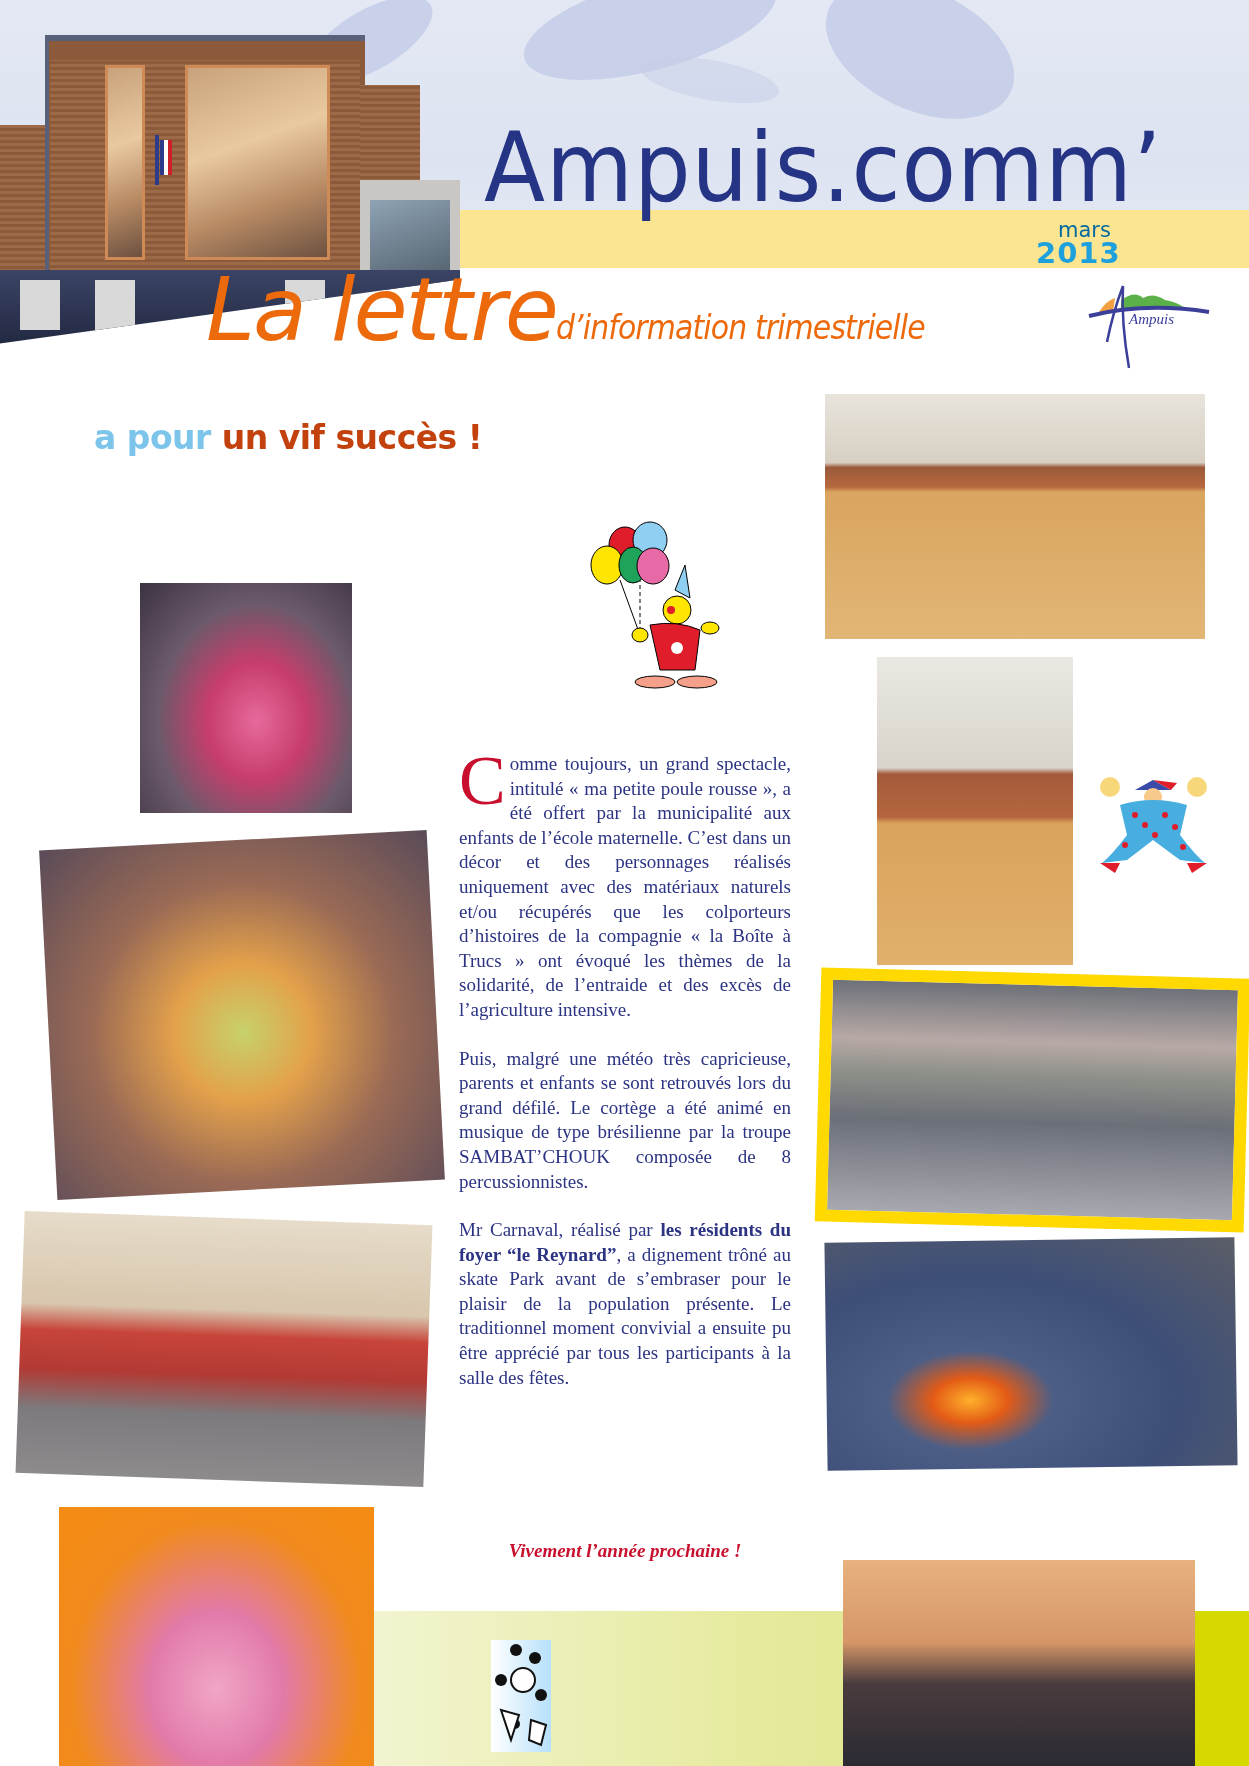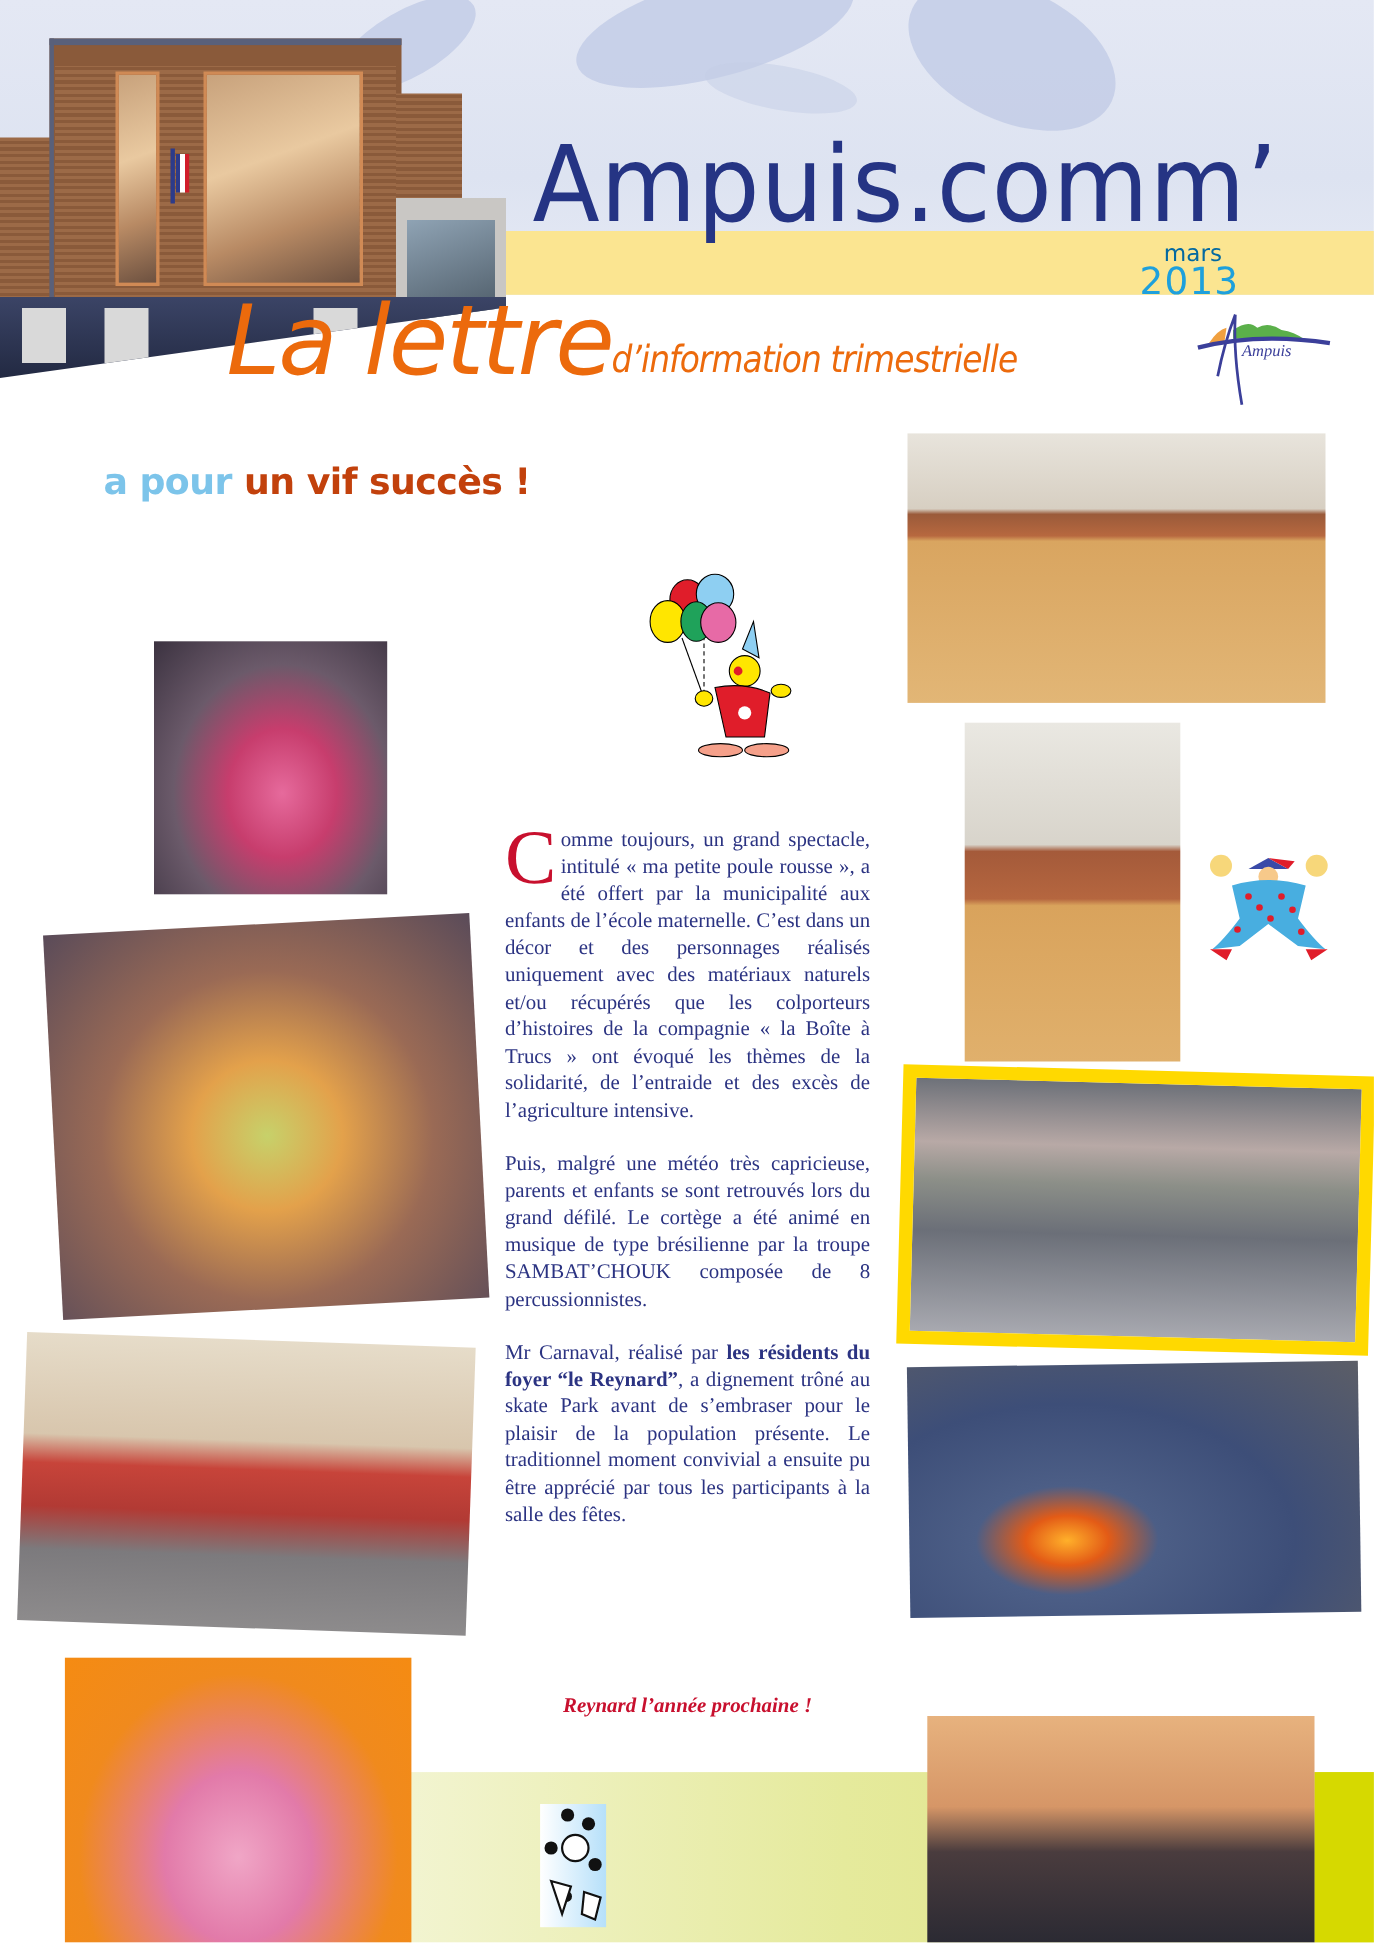--- a/index.html
+++ b/index.html
@@ -25,21 +25,21 @@
 
   
   .title-band { left: 460px; top: 210px; width: 789px; height: 58px; background: #fbe591; }
 
   .title-main {
     left: 484px; top: 120px; font-size: 96px; line-height: 1; color: #253484;
     font-family: "DejaVu Sans", sans-serif; font-weight: normal; letter-spacing: 1px;
     transform: scaleX(0.93); transform-origin: left top;
   }
   .issue-month { left: 1058px; top: 218px; font-size: 21px; font-weight: normal; color: #0369a1; font-family: "DejaVu Sans", sans-serif; }
-  .issue-year { left: 1036px; top: 236px; font-size: 34px; font-weight: normal; color: #1ea0dc; font-family: "DejaVu Sans", sans-serif; letter-spacing: 1px;}
+  .issue-year { left: 1036px; top: 236px; font-size: 29px; font-weight: bold; color: #1ea0dc; font-family: "DejaVu Sans", sans-serif; letter-spacing: 1px;}
 
   .lettre-big {
     left: 206px; top: 266px; font-size: 88px; color: #ec6a0c; font-style: italic;
     font-family: "DejaVu Sans", sans-serif; letter-spacing: -2px; line-height: 1;
   }
   .lettre-sub {
     left: 556px; top: 310px; font-size: 34px; color: #ec6a0c; font-style: italic;
     font-family: "DejaVu Sans", sans-serif; letter-spacing: -1px; line-height: 1;
     transform: scaleX(0.88); transform-origin: left top;
   }
@@ -212,13 +212,13 @@
     <path d="M10 70 L20 100 L28 75 Z" fill="#fff" stroke="#111" stroke-width="2"></path>
     <path d="M40 80 L55 85 L50 105 L38 100 Z" fill="#fff" stroke="#111" stroke-width="2"></path>
   </svg>
 </div>
 
 <div class="abs col">
   <p><span class="dropcap">C</span><span>omme toujours,  un grand spectacle, intitulé « ma petite poule rousse », a été offert par la municipalité aux enfants de l’école maternelle. C’est dans un décor et des personnages réalisés uniquement avec des matériaux naturels et/ou récupérés que les colporteurs d’histoires de la compagnie « la Boîte à Trucs » ont évoqué les thèmes de la solidarité, de l’entraide et des excès de l’agriculture intensive.</span></p>
   <p>Puis, malgré une météo très capricieuse, parents et enfants se sont retrouvés lors du grand défilé. Le cortège a été animé en musique de type brésilienne par la troupe SAMBAT’CHOUK composée de 8 percussionnistes.</p>
   <p><span>Mr Carnaval, réalisé par </span><b>les résidents du foyer “le Reynard”</b><span>, a dignement trôné au skate Park avant de s’embraser pour le plaisir de la population présente. Le traditionnel moment convivial a ensuite pu être apprécié par tous les participants à la salle des fêtes.</span></p>
 </div>
-<div class="abs closing">Reynard l’année prochaine !</div>
+<div class="abs closing">Vivement l’année prochaine !</div>
 
 </body></html>

